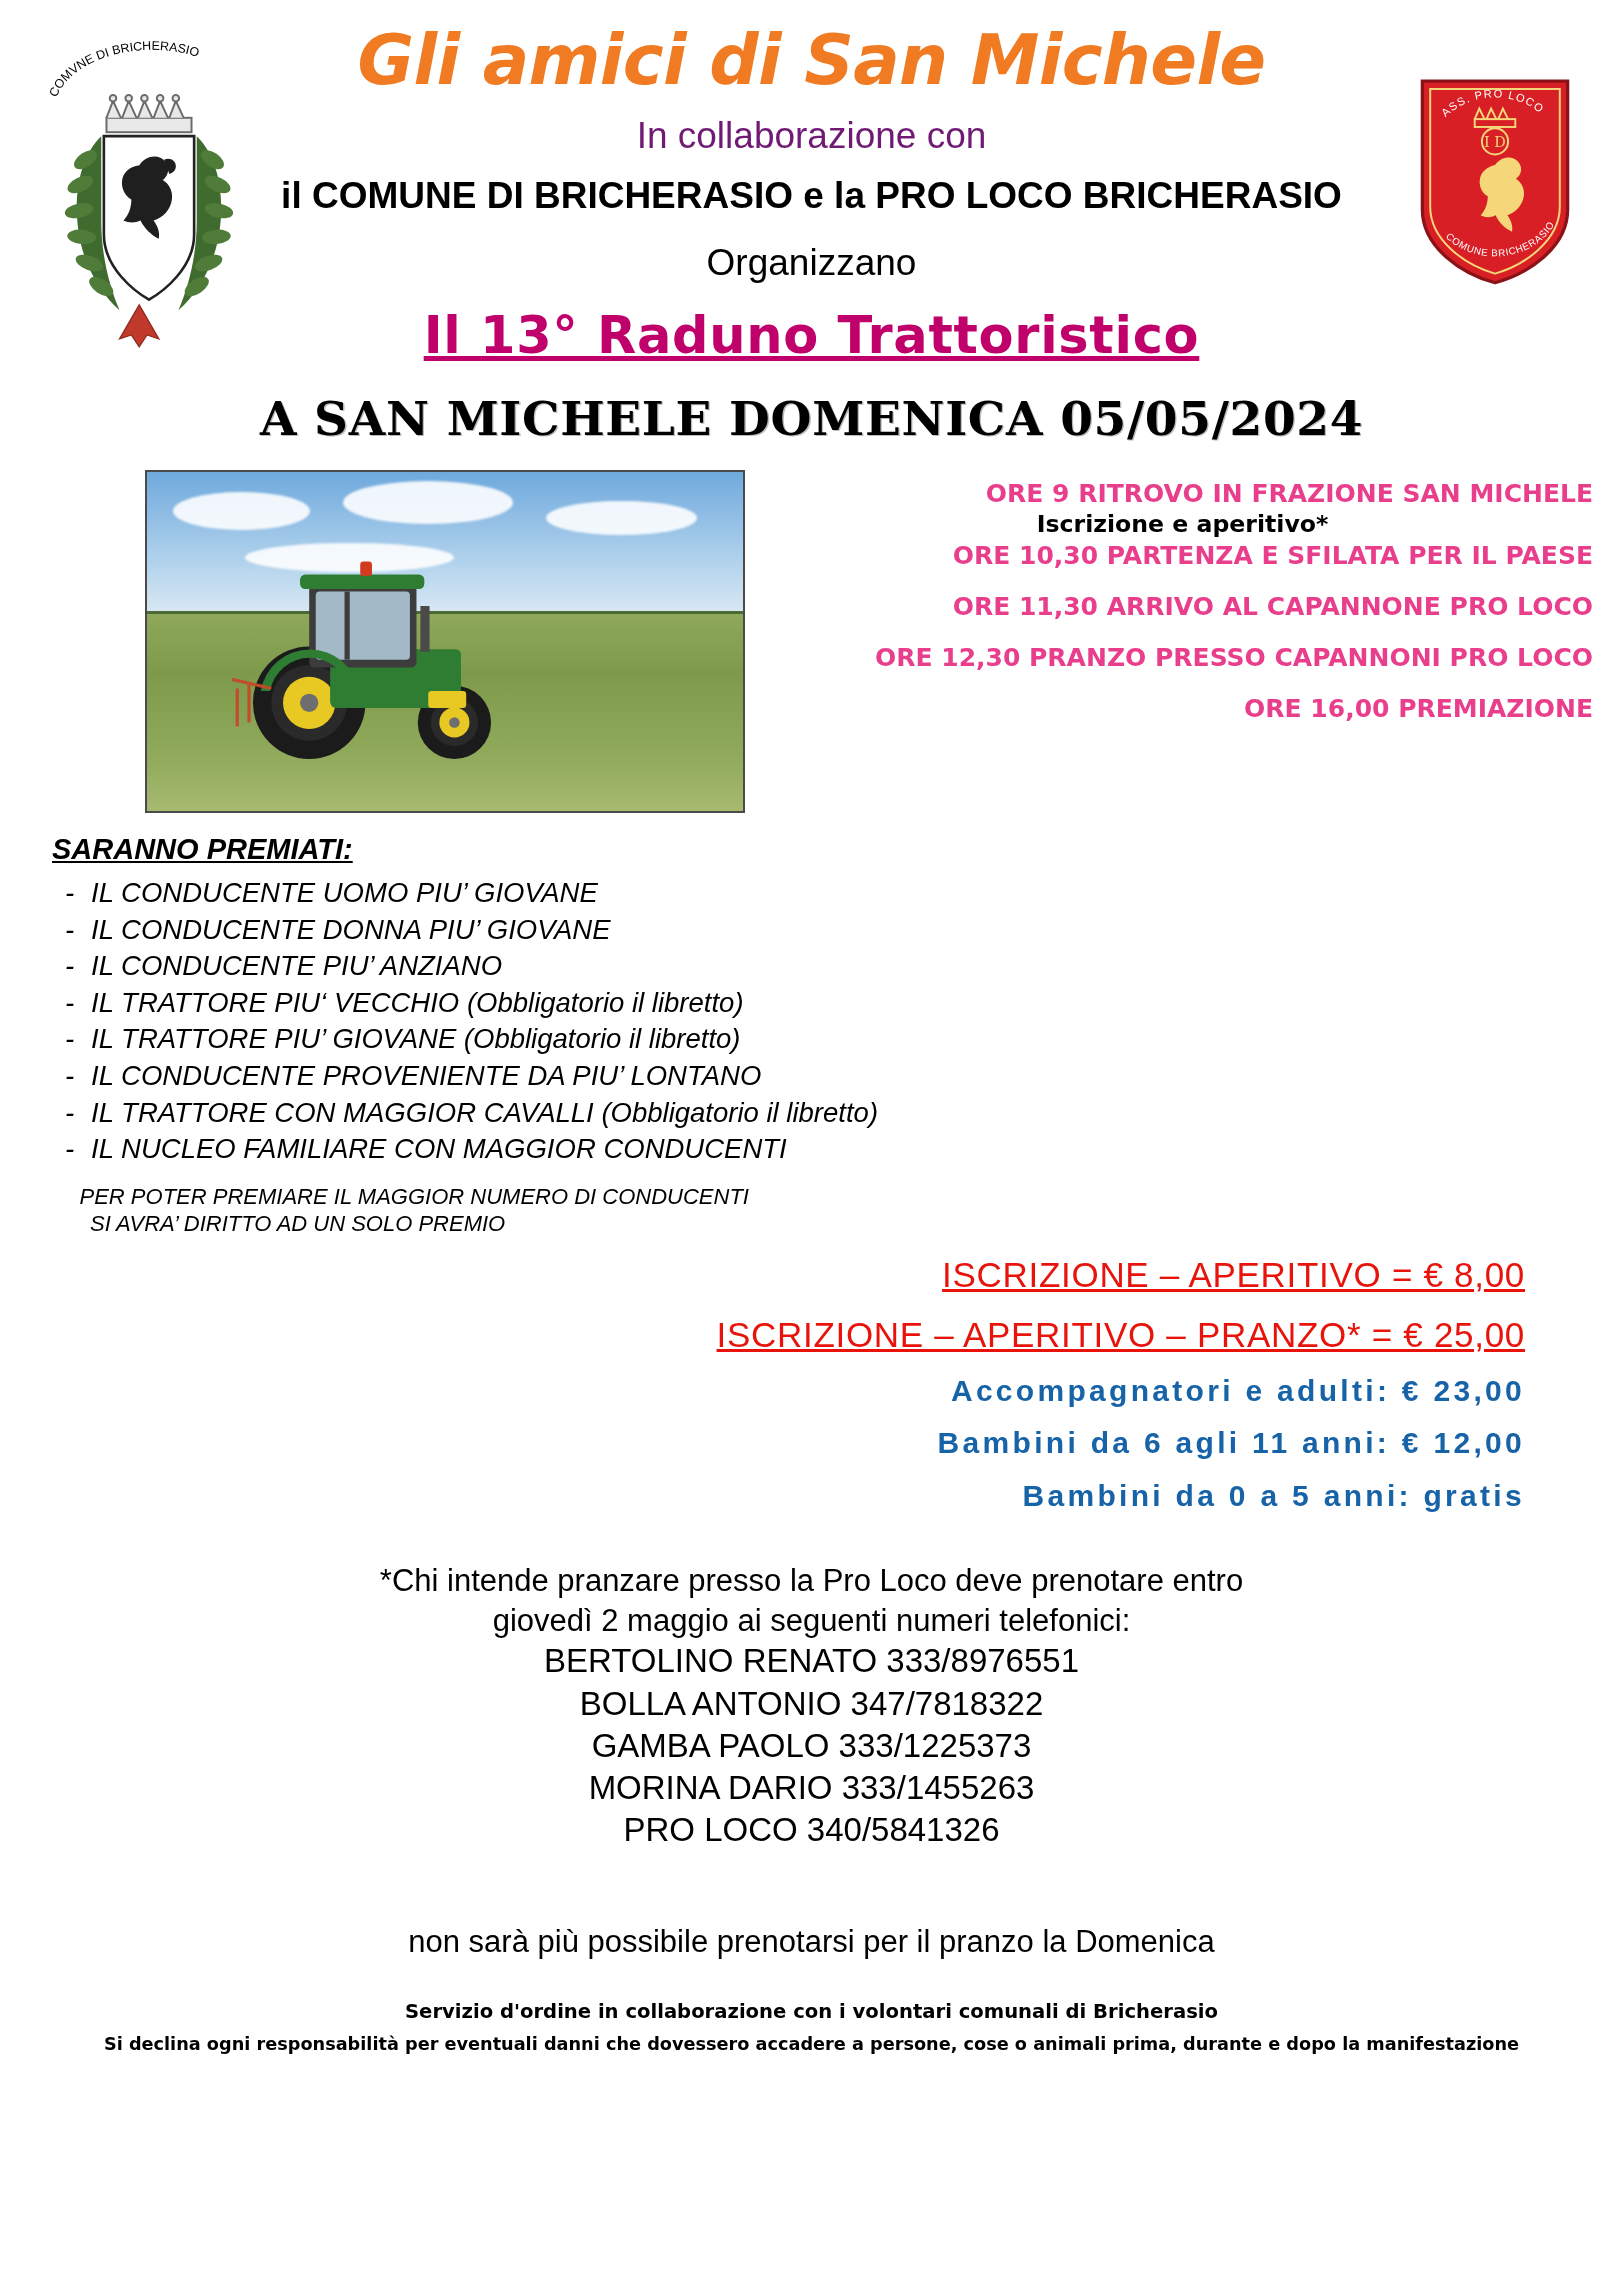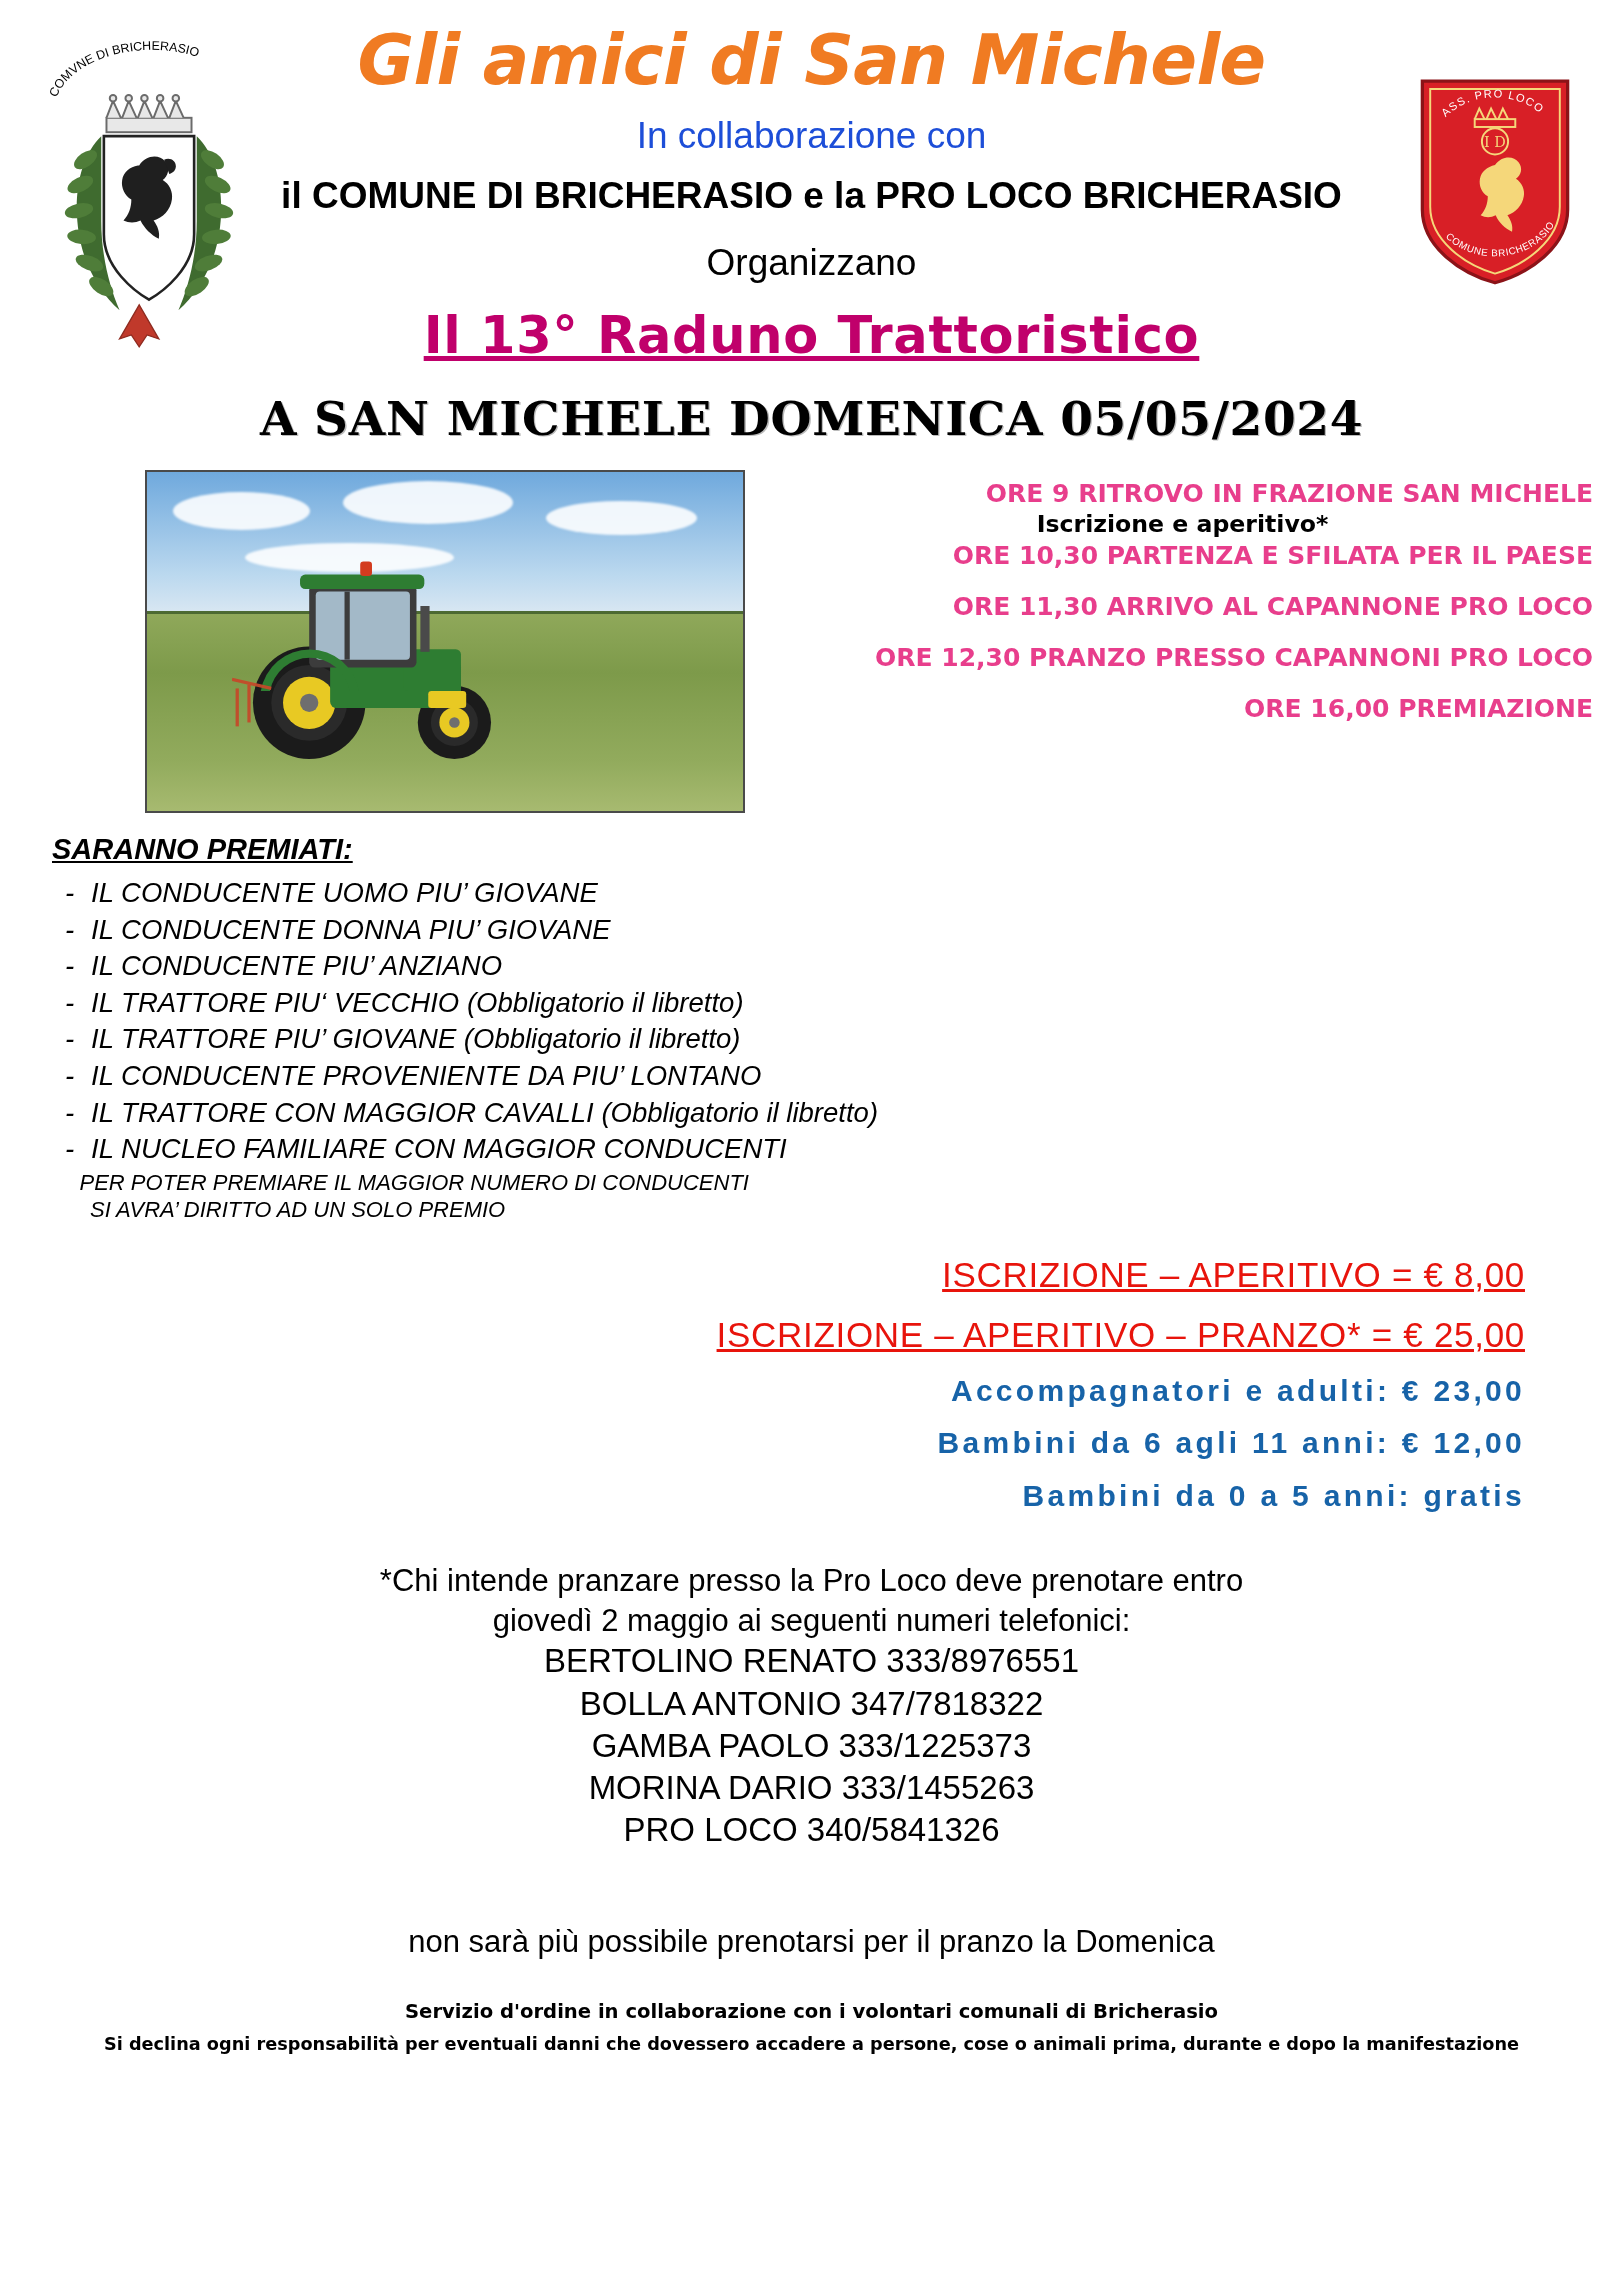--- a/index.html
+++ b/index.html
@@ -40,21 +40,21 @@
     font-size: 69px;
     color: #F07B22;
     letter-spacing: -0.7px;
   }
   .title-sub1 {
     position: absolute;
     top: 115px;
     left: 0; right: 0;
     text-align: center;
     font-size: 37px;
-    color: #1d4ed8;
+    color: #701a75;
   }
   .title-sub2 {
     position: absolute;
     top: 175px;
     left: 0; right: 0;
     text-align: center;
     font-size: 37px;
     font-weight: bold;
     color: #000;
   }
@@ -190,21 +190,21 @@
   .premiati li::before {
     content: "-";
     position: absolute;
     left: -26px;
   }
   .premiati .note {
     font-style: italic;
     font-size: 22px;
     line-height: 1.25;
     padding-left: 27.5px;
-    margin-top: 1px;
+    margin-top: 15px;
   }
   .premiati .note .indent { padding-left: 10.5px; display: block; }
 
   
   .prices {
     position: absolute;
     top: 1255px;
     left: 0;
     width: 1525px;
     text-align: right;

